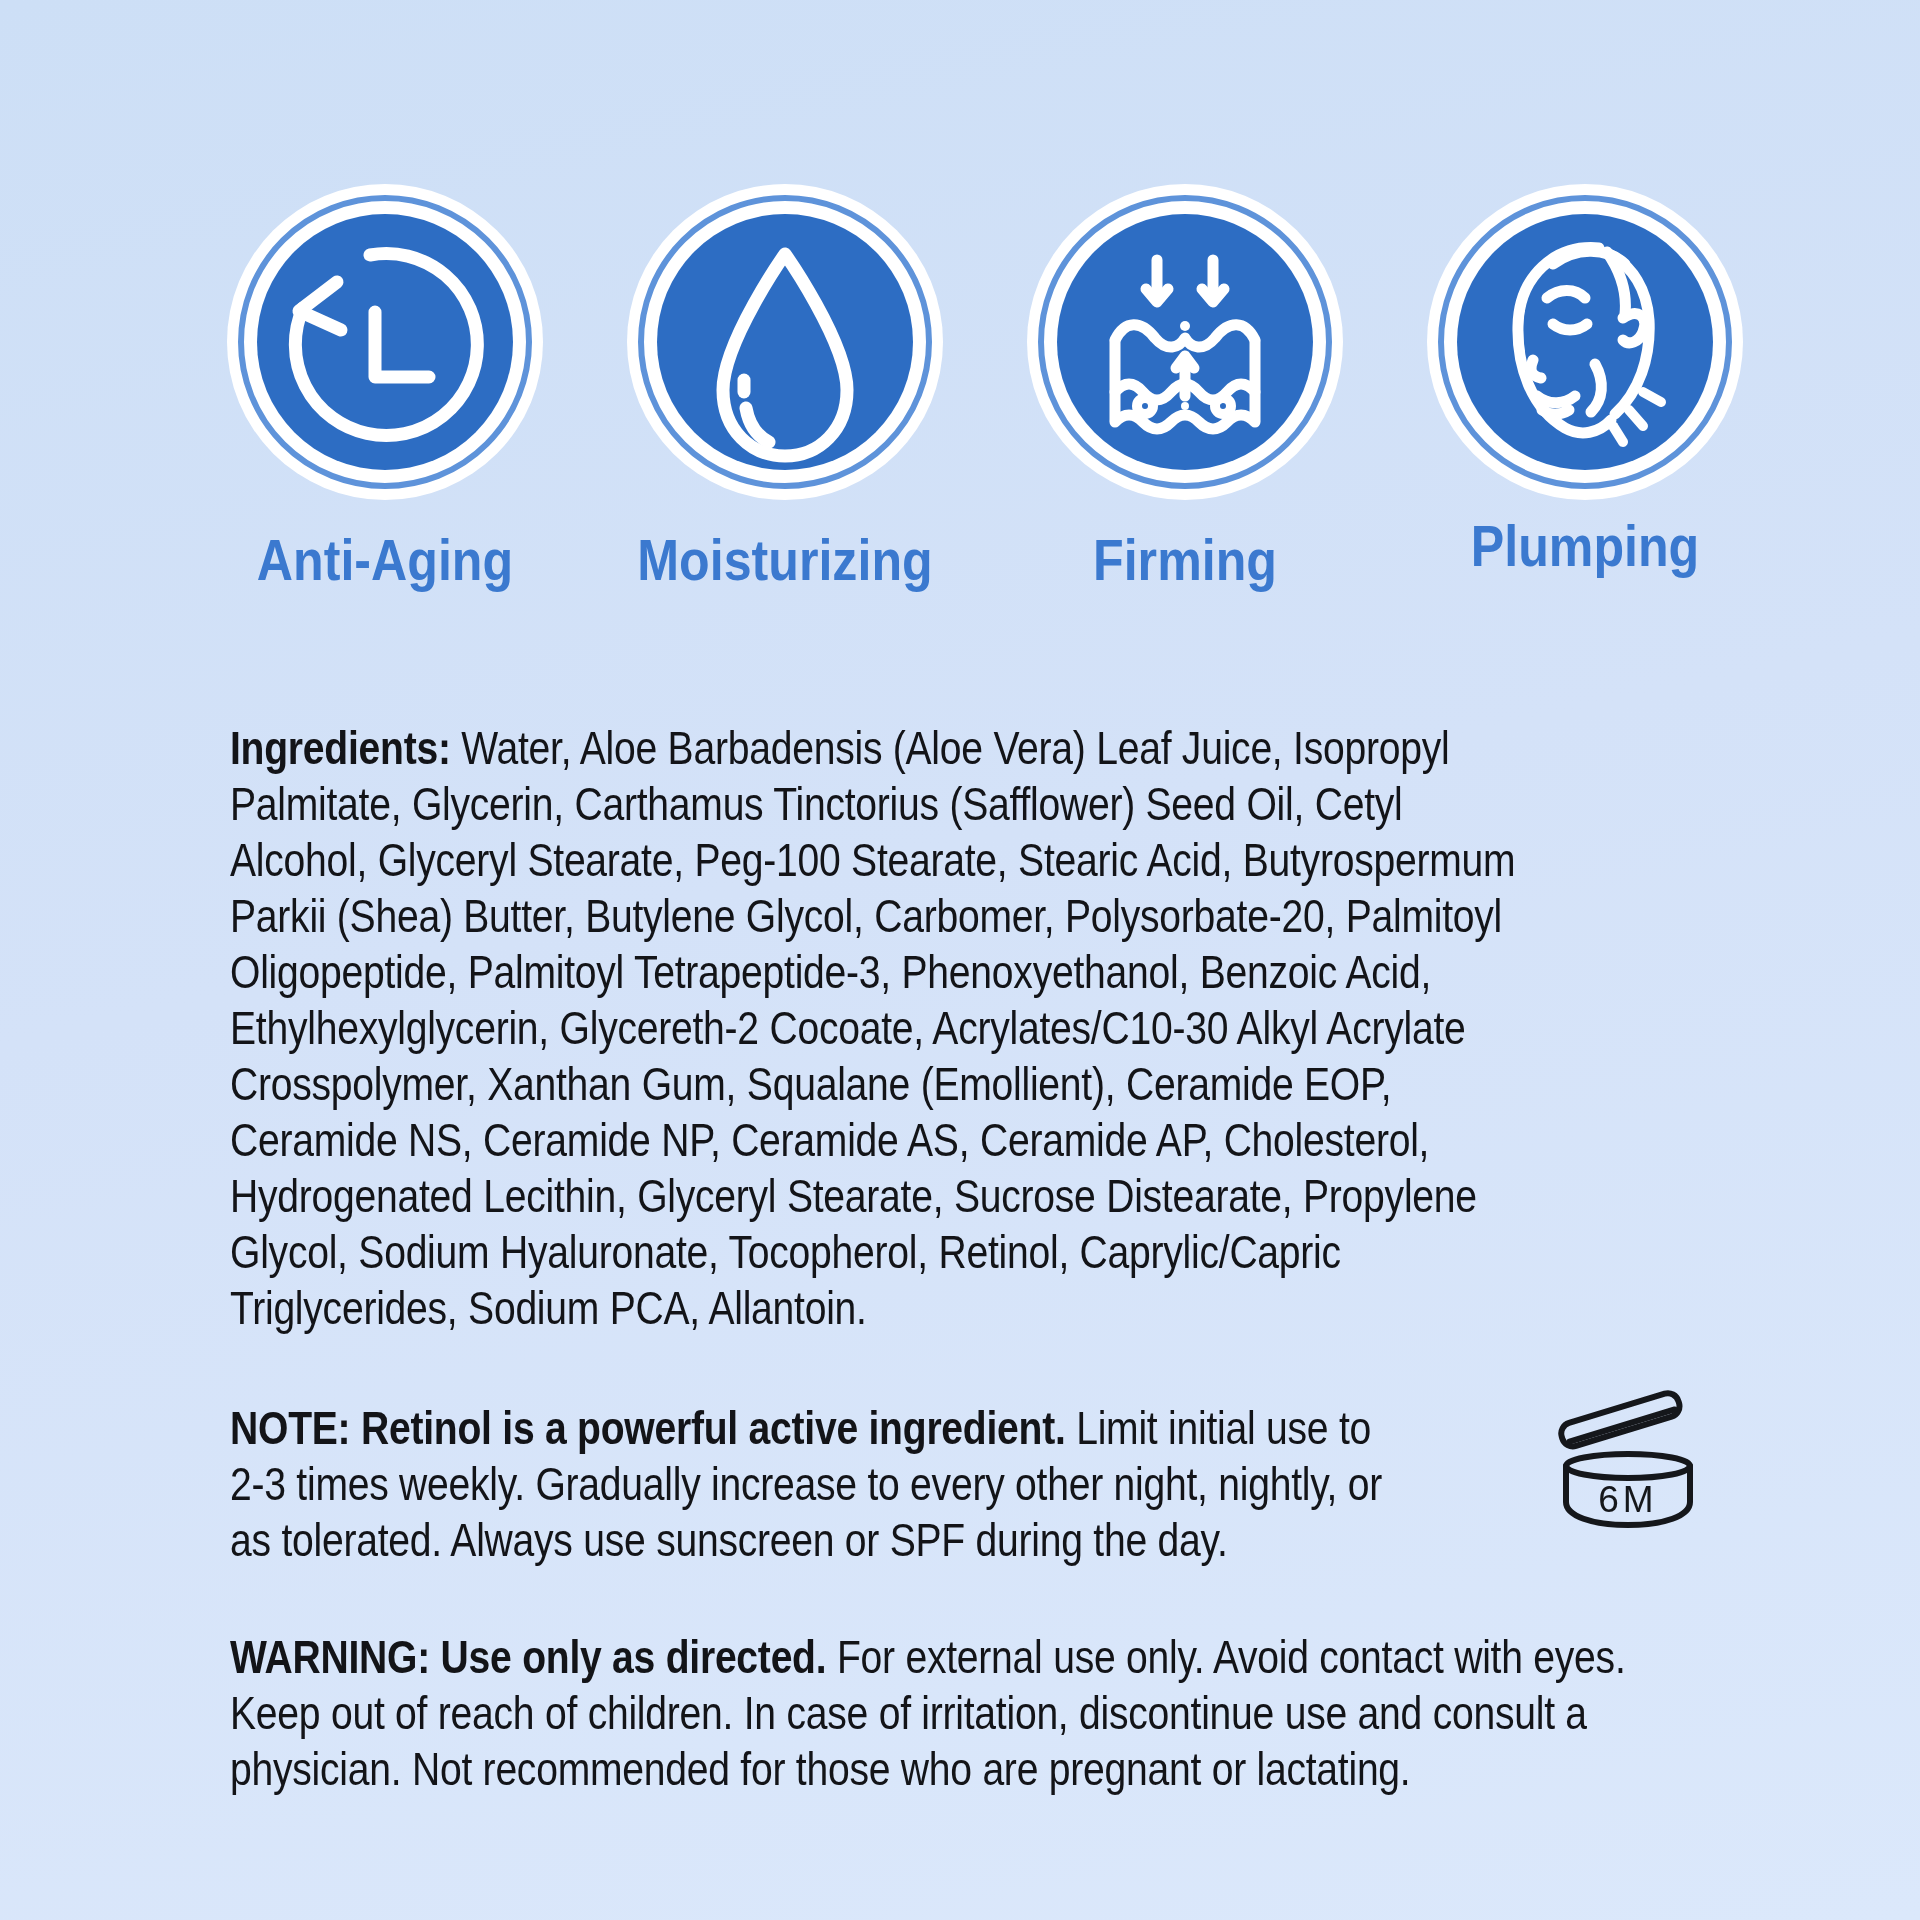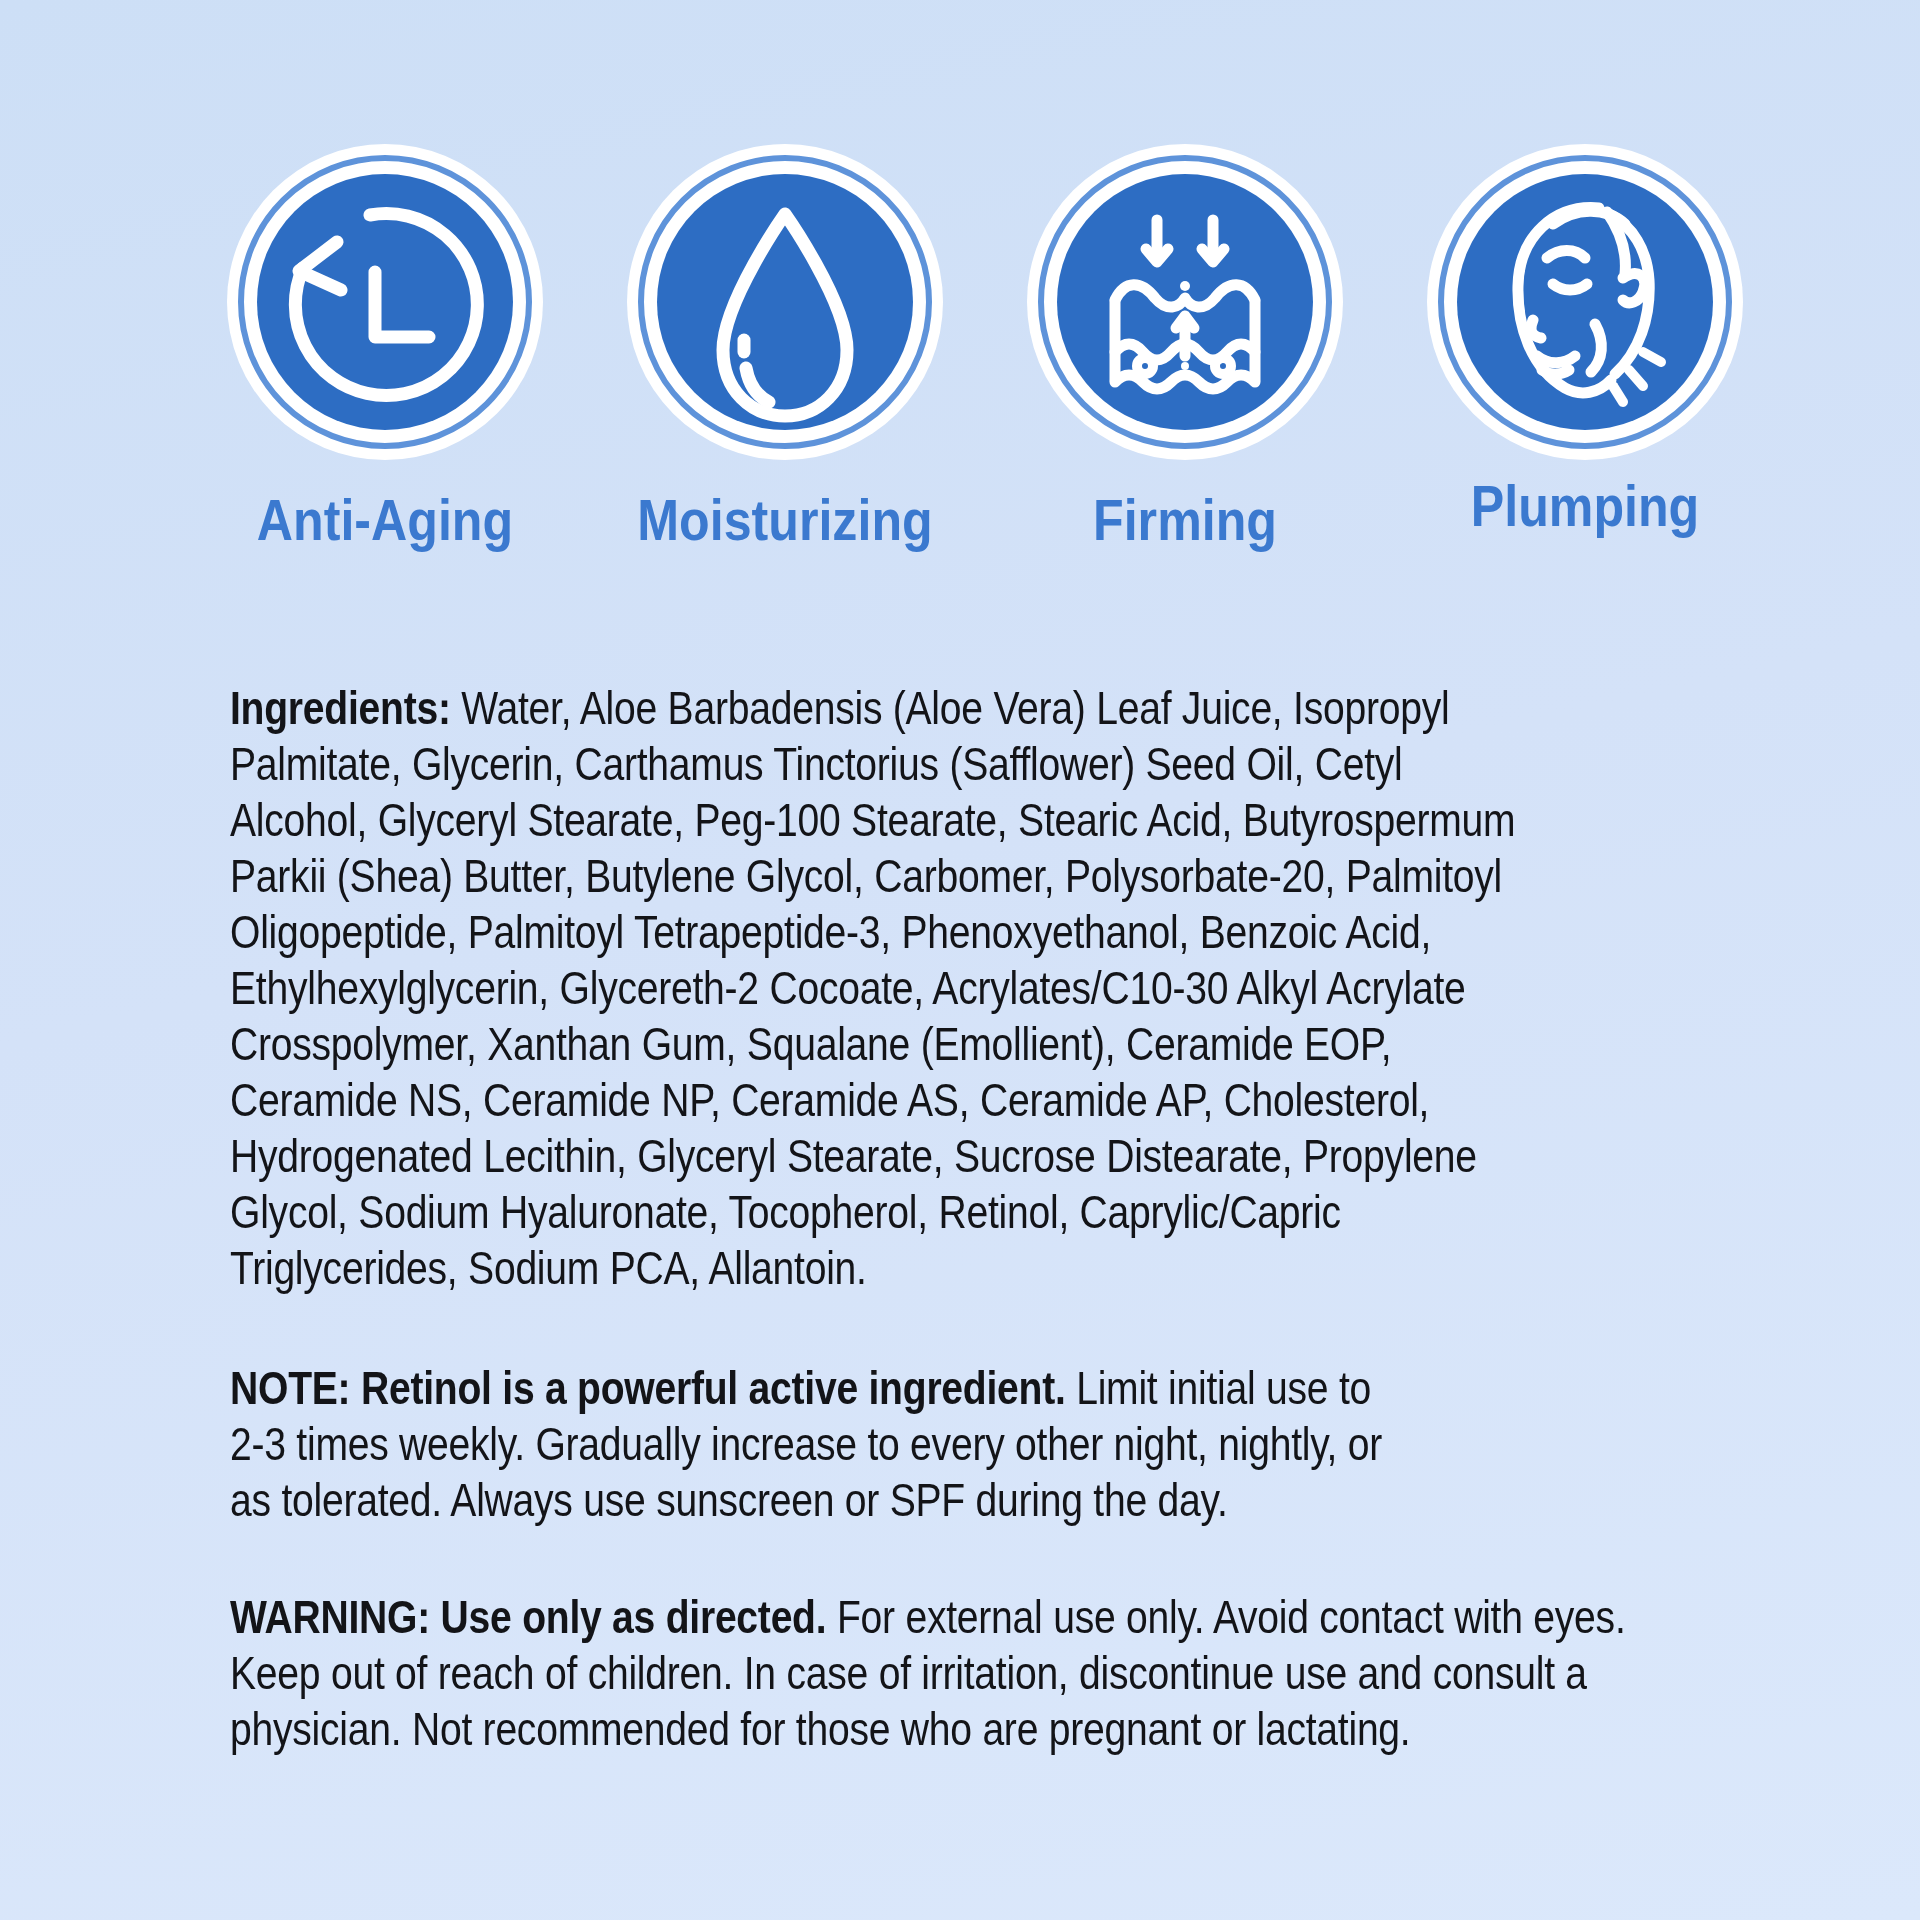--- a/index.html
+++ b/index.html
@@ -2,21 +2,21 @@
 <html><head>
 <meta charset="utf-8">
 <style>
   html,body{margin:0;padding:0;}
   body{
     width:1920px;height:1920px;position:relative;overflow:hidden;
     background:linear-gradient(168deg,#cddff6 0%,#d4e2f8 45%,#dbe8fb 100%);
     font-family:"Liberation Sans","DejaVu Sans",sans-serif;
     color:#131418;
   }
-  .page{position:absolute;inset:0;}
+  .page{position:absolute;inset:0;margin-top:40px;}
 
   
   .badge{
     position:absolute;width:316px;height:316px;border-radius:50%;
     background:#ffffff;display:flex;align-items:center;justify-content:center;
   }
   .badge-ring{
     position:absolute;inset:11px;border:6px solid #5e93da;border-radius:50%;
   }
   .badge-disc{
@@ -142,20 +142,31 @@
     <div class="line">Glycol, Sodium Hyaluronate, Tocopherol, Retinol, Caprylic/Capric</div>
     <div class="line">Triglycerides, Sodium PCA, Allantoin.</div>
   </div>
 
   <div class="para" style="top:1360px;">
     <div class="line"><b>NOTE: Retinol is a powerful active ingredient.</b><span> Limit initial use to</span></div>
     <div class="line">2-3 times weekly. Gradually increase to every other night, nightly, or</div>
     <div class="line">as tolerated. Always use sunscreen or SPF during the day.</div>
   </div>
 
+  <div class="pao">
+    <svg viewBox="0 0 156 152">
+      <g transform="rotate(-17 72 32)">
+        <rect class="jar" x="12" y="18" width="122" height="24" rx="11"></rect>
+        <line class="jar" x1="18" y1="36" x2="128" y2="36"></line>
+      </g>
+      <ellipse class="jar" cx="80" cy="76" rx="62" ry="12"></ellipse>
+      <path class="jar" d="M18 76 L18 112 C18 126 44 135 80 135 C116 135 142 126 142 112 L142 76"></path>
+      <text class="jar-text" x="80" y="122" text-anchor="middle">6M</text>
+    </svg>
+  </div>
 
   <div class="para" style="top:1589px;">
     <div class="line"><b>WARNING: Use only as directed.</b><span> For external use only. Avoid contact with eyes.</span></div>
     <div class="line">Keep out of reach of children. In case of irritation, discontinue use and consult a</div>
     <div class="line">physician. Not recommended for those who are pregnant or lactating.</div>
   </div>
 
 </div>
 
 </body></html>

